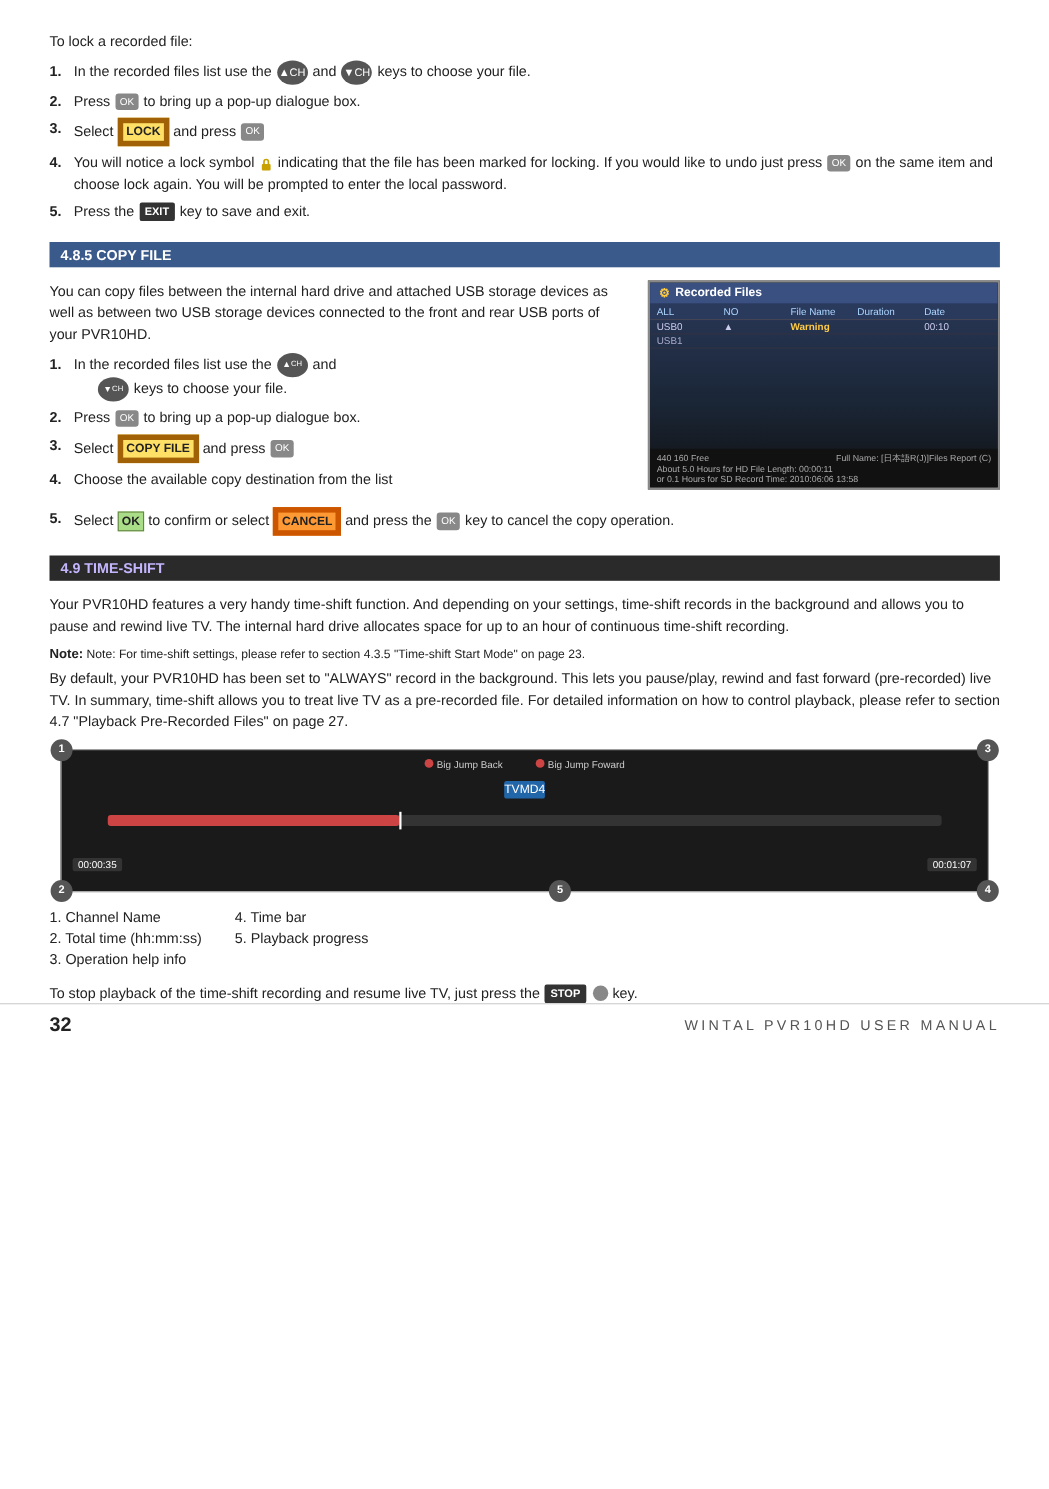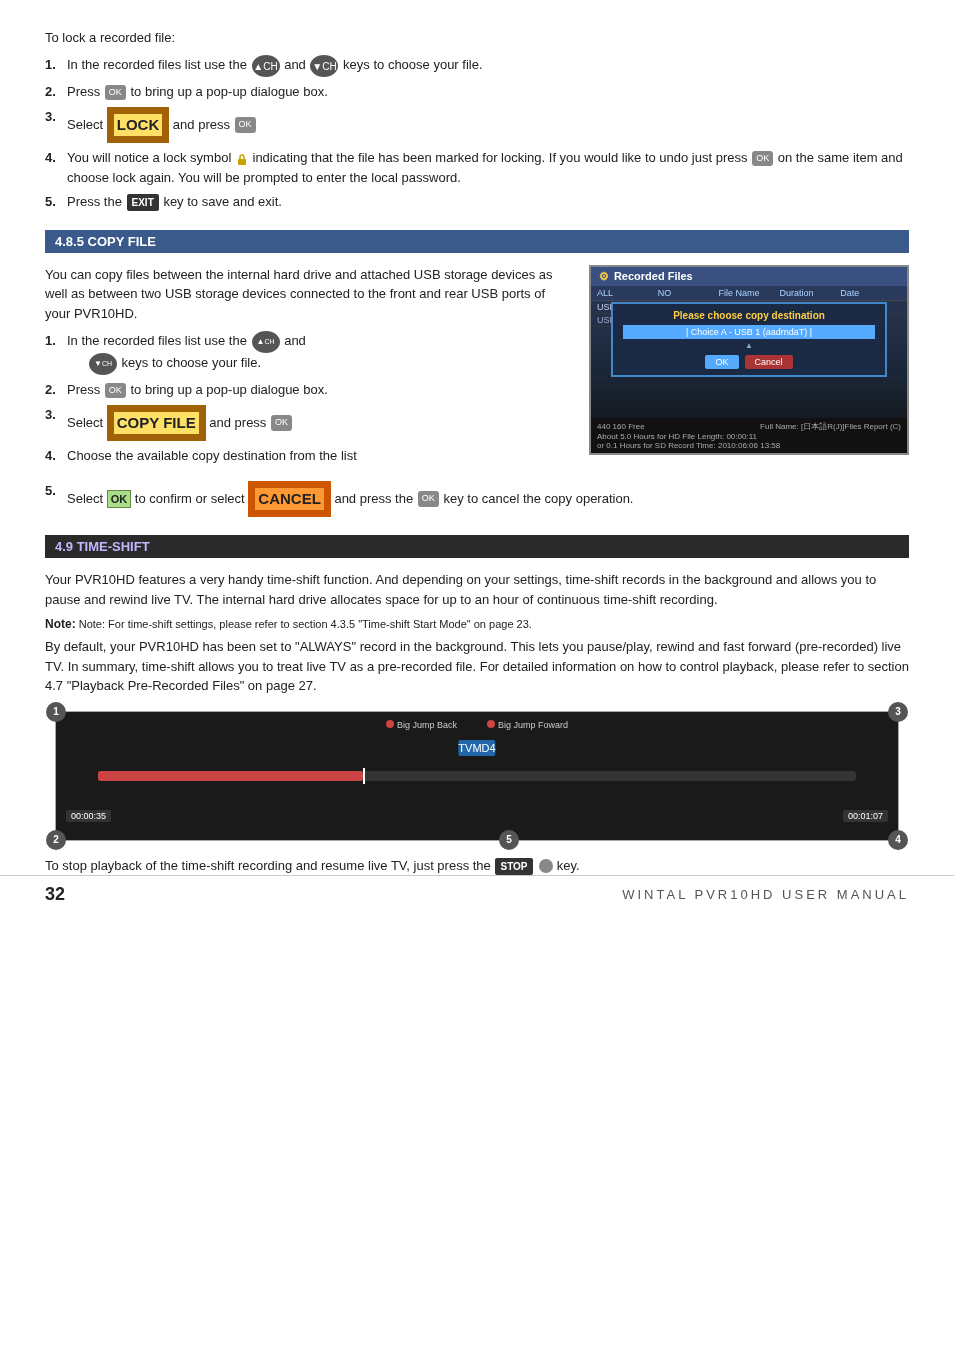--- a/index.html
+++ b/index.html
@@ -59,23 +59,23 @@
       border-radius: 2px;
       font-size: 10px;
       font-weight: bold;
       padding: 1px 5px;
       vertical-align: middle;
       display: inline-block;
       margin: 0 1px;
     }
     .highlight-yellow {
       background: #ffe066;
-      border: 7px solid #a16207;
+      border: 5px solid #a16207;
       padding: 0 3px;
-      font-size: 15px;
+      font-size: 11px;
       font-weight: bold;
       vertical-align: middle;
       display: inline-block;
     }
     .highlight-green {
       background: #aadd88;
       border: 1px solid #668844;
       padding: 0 3px;
       font-size: 11px;
       font-weight: bold;
@@ -336,29 +336,20 @@
             <span>00:10</span>
         </div>
         <div class="rf-row" style="color:#aaaacc;">
           <span>USB1</span>
             <span></span>
             <span></span>
             <span></span>
             <span></span>
         </div>
 
-        <div class="rf-dialog">
-          <div class="rf-dialog-title">Please choose copy destination</div>
-          <div class="rf-dialog-option selected-opt">| Choice A - USB 1 (aadrndaT) |</div>
-          <div style="font-size:8px;color:#88aacc;text-align:center;margin:2px 0;">▲</div>
-          <div class="rf-dialog-btns">
-            <div class="rf-dialog-btn">OK</div>
-            <div class="rf-dialog-btn cancel">Cancel</div>
-          </div>
-        </div>
         <div class="rf-footer">
           <div class="rf-footer-row">
             <span>440 160 Free</span>
             <span style="margin-left:auto;">Full Name: [日本語R(J)]Files Report (C)</span>
           </div>
           <div class="rf-footer-row">
             <span>About 5.0 Hours for HD  File Length: 00:00:11</span>
           </div>
           <div class="rf-footer-row">
             <span>or 0.1 Hours for SD  Record Time: 2010:06:06 13:58</span>
@@ -412,20 +403,31 @@
 
       <div style="position:absolute;top:50%;left:5%;right:5%;height:10px;background:#333;border-radius:3px;transform:translateY(-50%);">
 
         <div style="height:100%;width:35%;background:#cc4444;border-radius:3px;"></div>
 
         <div style="position:absolute;top:50%;left:35%;width:2px;height:16px;background:#fff;transform:translateY(-50%);"></div>
       </div>
     </div>
   </div>
 
+  <div class="legend-list">
+    <div class="legend-col">
+      <span>1. Channel Name</span>
+      <span>2. Total time (hh:mm:ss)</span>
+      <span>3. Operation help info</span>
+    </div>
+    <div class="legend-col">
+      <span>4. Time bar</span>
+      <span>5. Playback progress</span>
+    </div>
+  </div>
 
   <div class="para">
     <span>To stop playback of the time-shift recording and resume live TV, just press the</span>
     <span class="btn-stop">STOP</span>
     <span class="stop-btn-circle"></span>
     <span>key.</span>
   </div>
 
   <div class="footer-bar">
     <span class="page-num">32</span>

